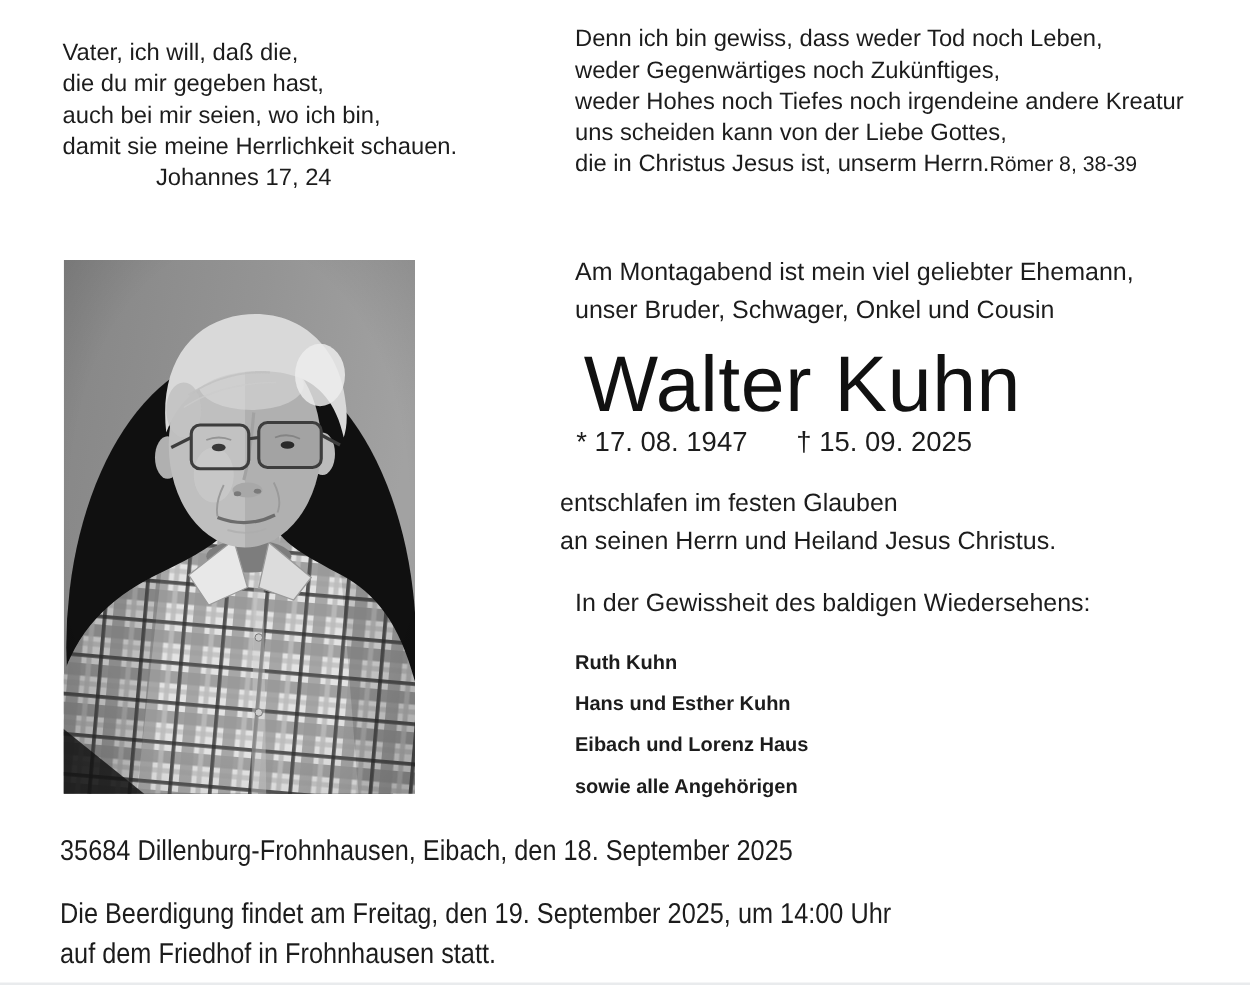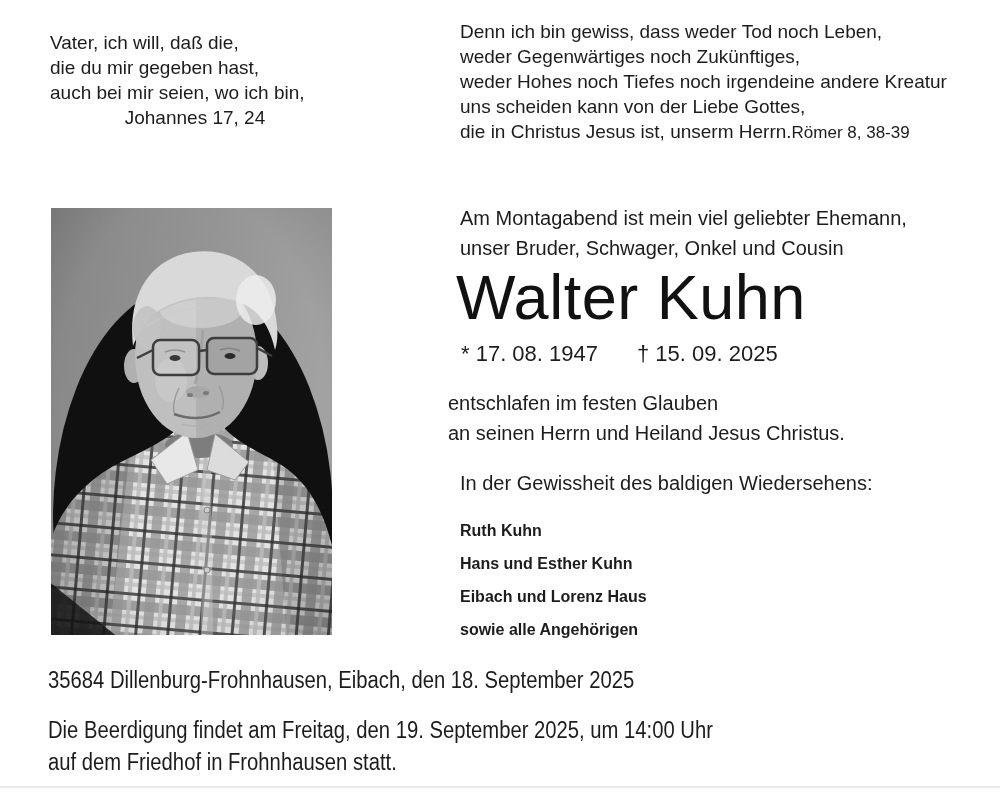--- a/index.html
+++ b/index.html
@@ -74,20 +74,21 @@
 </style>
 </head>
 <body>
 
 <div class="page">
 
   <section class="quote-left">
     <div class="qline">Vater, ich will, daß die,</div>
     <div class="qline">die du mir gegeben hast,</div>
     <div class="qline">auch bei mir seien, wo ich bin,</div>
+    <div class="qline">damit sie meine Herrlichkeit schauen.</div>
     <div class="qref">Johannes 17, 24</div>
   </section>
 
   <section class="quote-right">
     <div class="qline">Denn ich bin gewiss, dass weder Tod noch Leben,</div>
     <div class="qline">weder Gegenwärtiges noch Zukünftiges,</div>
     <div class="qline">weder Hohes noch Tiefes noch irgendeine andere Kreatur</div>
     <div class="qline">uns scheiden kann von der Liebe Gottes,</div>
     <div class="qlast">
       <span>die in Christus Jesus ist, unserm Herrn.</span>
@@ -185,21 +186,21 @@
       <rect width="281" height="427" fill="url(#vign)"></rect>
     </svg>
   </figure>
 
   <section>
     <div class="intro">
       <div>Am Montagabend ist mein viel geliebter Ehemann,</div>
       <div>unser Bruder, Schwager, Onkel und Cousin</div>
     </div>
 
-    <h1 class="headline" style="margin:0;">Walter Kuhn</h1>
+    <h1 class="headline" style="margin:11px;">Walter Kuhn</h1>
 
     <div class="dates">
       <span class="birth">* 17. 08. 1947</span><span>† 15. 09. 2025</span>
     </div>
 
     <div class="faith">
       <div>entschlafen im festen Glauben</div>
       <div>an seinen Herrn und Heiland Jesus Christus.</div>
     </div>
 

